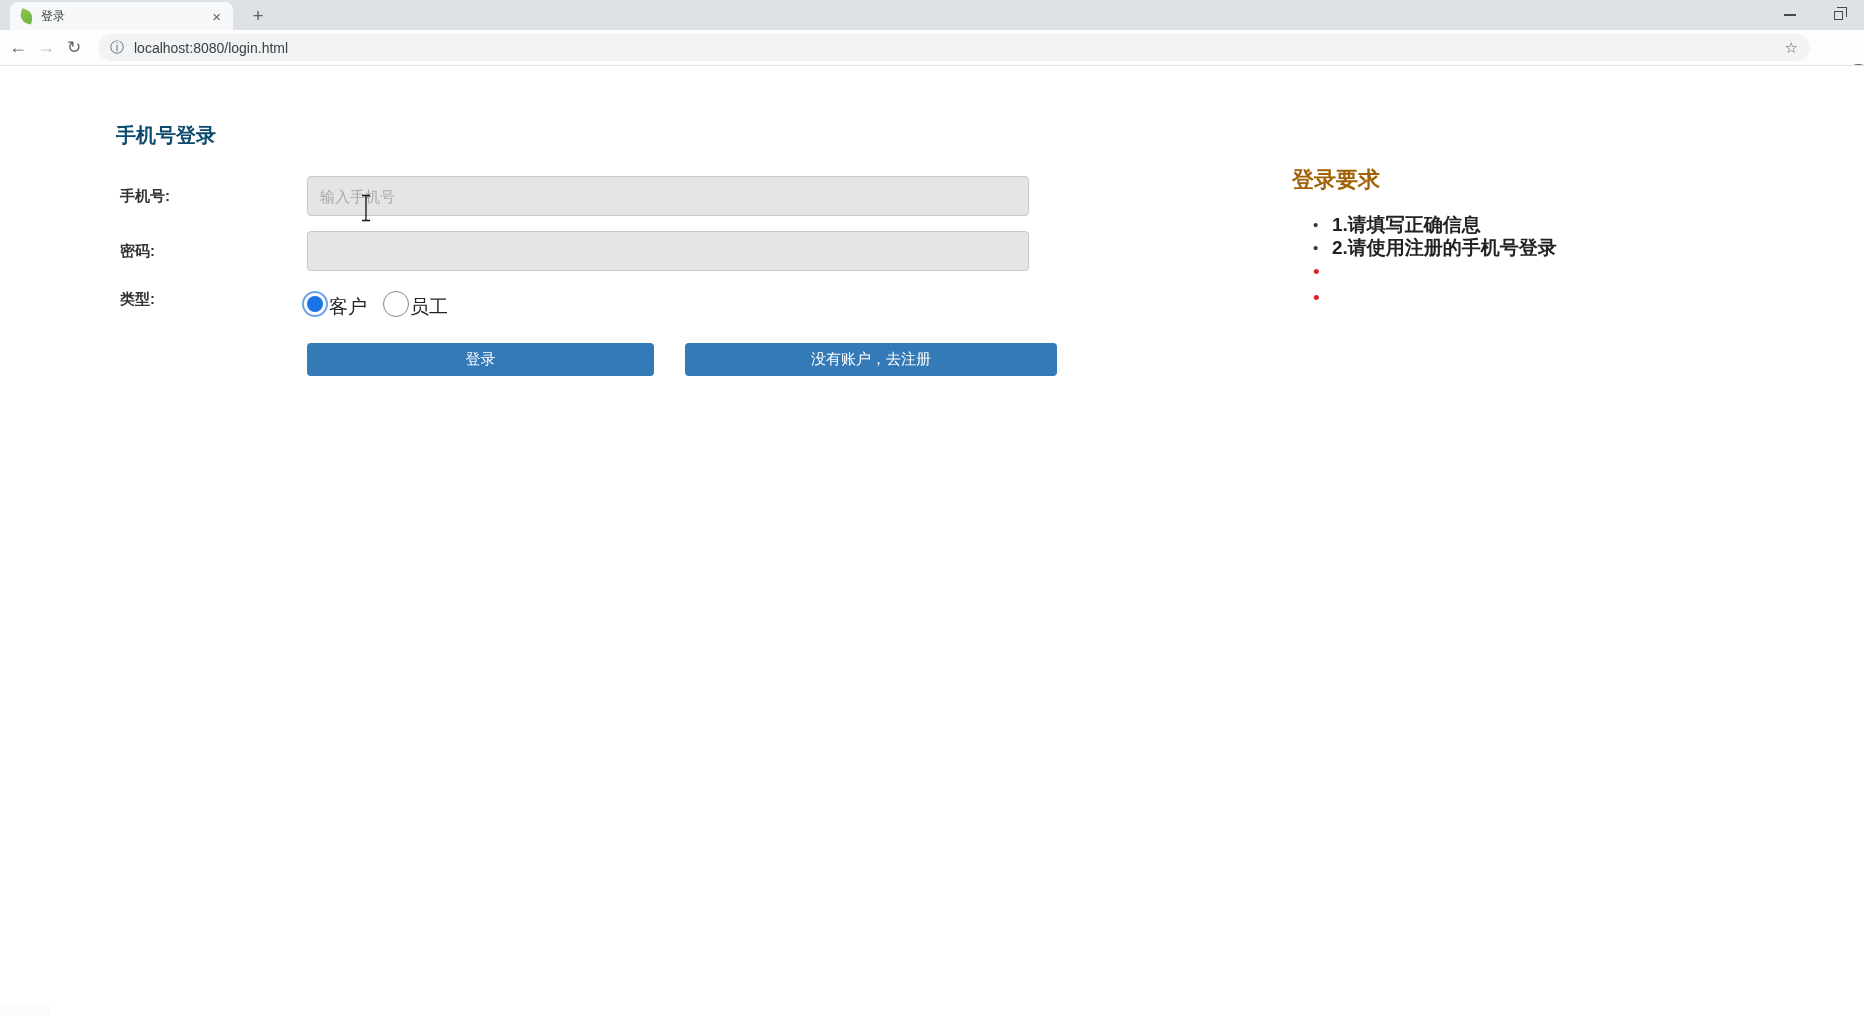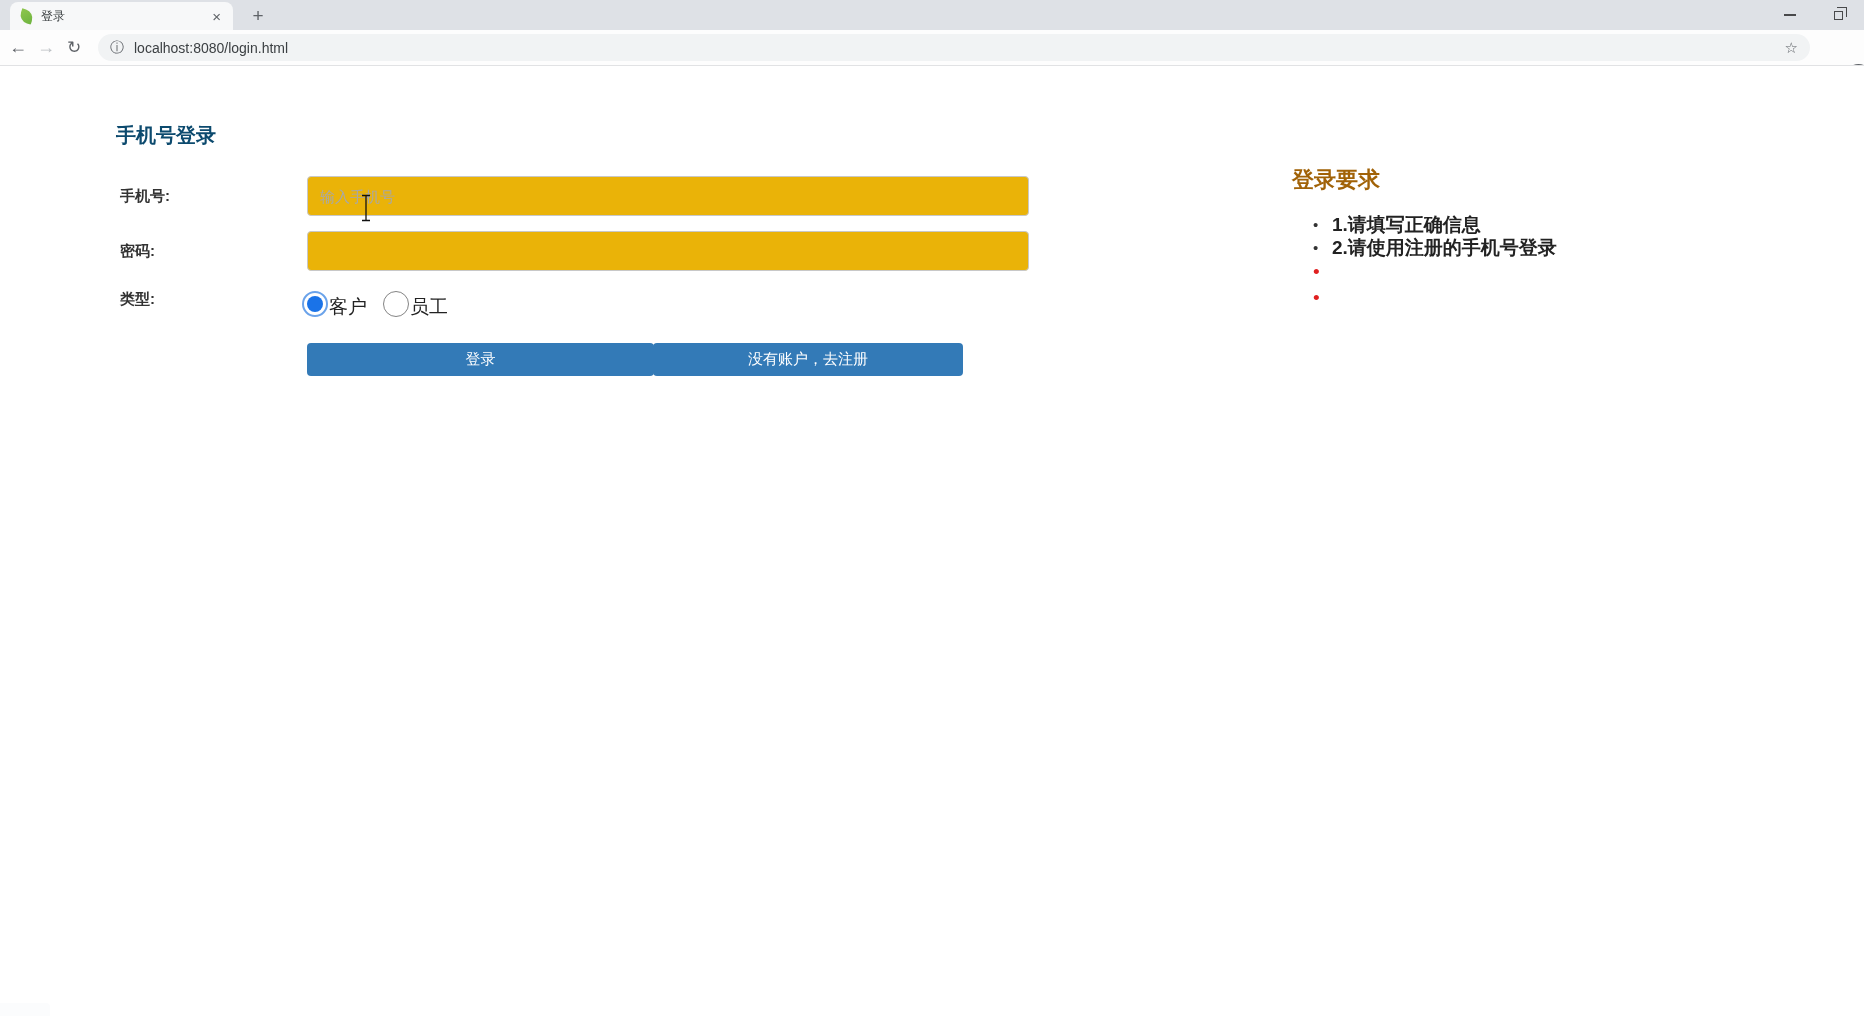--- a/index.html
+++ b/index.html
@@ -48,38 +48,38 @@
   #page { position:absolute; left:0; top:66px; width:1864px; height:950px; background:#fff; }
   #page-title { position:absolute; left:116px; top:56px; font-size:20px; font-weight:700; color:#0c4a6e; }
 
   .form-label { position:absolute; left:120px; width:156px; 
                 font-size:15px; font-weight:700; color:#333; }
   #label-phone { top:121px; }
   #label-pass  { top:176px; }
   #label-type  { top:224px; }
 
   .text-input { position:absolute; left:307px; width:722px; height:40px; border:1px solid #c8c8c8;
-                border-radius:4px; background:#eab308; font-size:15px; color:#333; padding:0 12px;
+                border-radius:4px; background:#e5e5e5; font-size:15px; color:#333; padding:0 12px;
                 outline:none; font-family:"Liberation Sans", sans-serif; }
   .text-input::placeholder { color:#a8a8a8; }
   #input-phone { top:110px; }
   #input-pass  { top:165px; }
 
   #radio-row { position:absolute; left:302px; top:223px; height:30px; display:flex; align-items:center;justify-content:center; }
   .radio-outer { width:26px; height:26px; border-radius:50%; position:relative; flex:0 0 auto; }
   .radio-sel { border:2px solid #6ba3ea; }
   .radio-sel::after { content:""; position:absolute; left:3px; top:3px; width:16px; height:16px;
                       border-radius:50%; background:#1a73e8; }
   .radio-unsel { border:1.6px solid #848484; background:#fff; }
   .radio-text { font-size:19px; color:#222; margin:6px 2px 0 1px; }
 
   .btn { position:absolute; top:277px; height:33px; border:none; border-radius:4px;
          color:#fff; font-size:15px; font-family:"Liberation Sans", sans-serif; cursor:pointer; }
   #btn-login { left:307px; width:347px; }
-  #btn-register { left:653px; width:310px; }
+  #btn-register { left:685px; width:372px; }
 
   
   #ibeam { position:absolute; left:360px; top:128px; }
 
   
   #req-heading { position:absolute; left:1292px; top:99px; font-size:22px; font-weight:700; color:#a16207; }
   #req-list { position:absolute; left:1313px; top:147px; list-style:none; }
   #req-list li { display:flex; align-items:center; height:23px; }
   #req-list .bullet { width:19px; font-size:15px; color:#333; }
   #req-list .li-text { font-size:19px; font-weight:700; color:#222; }

